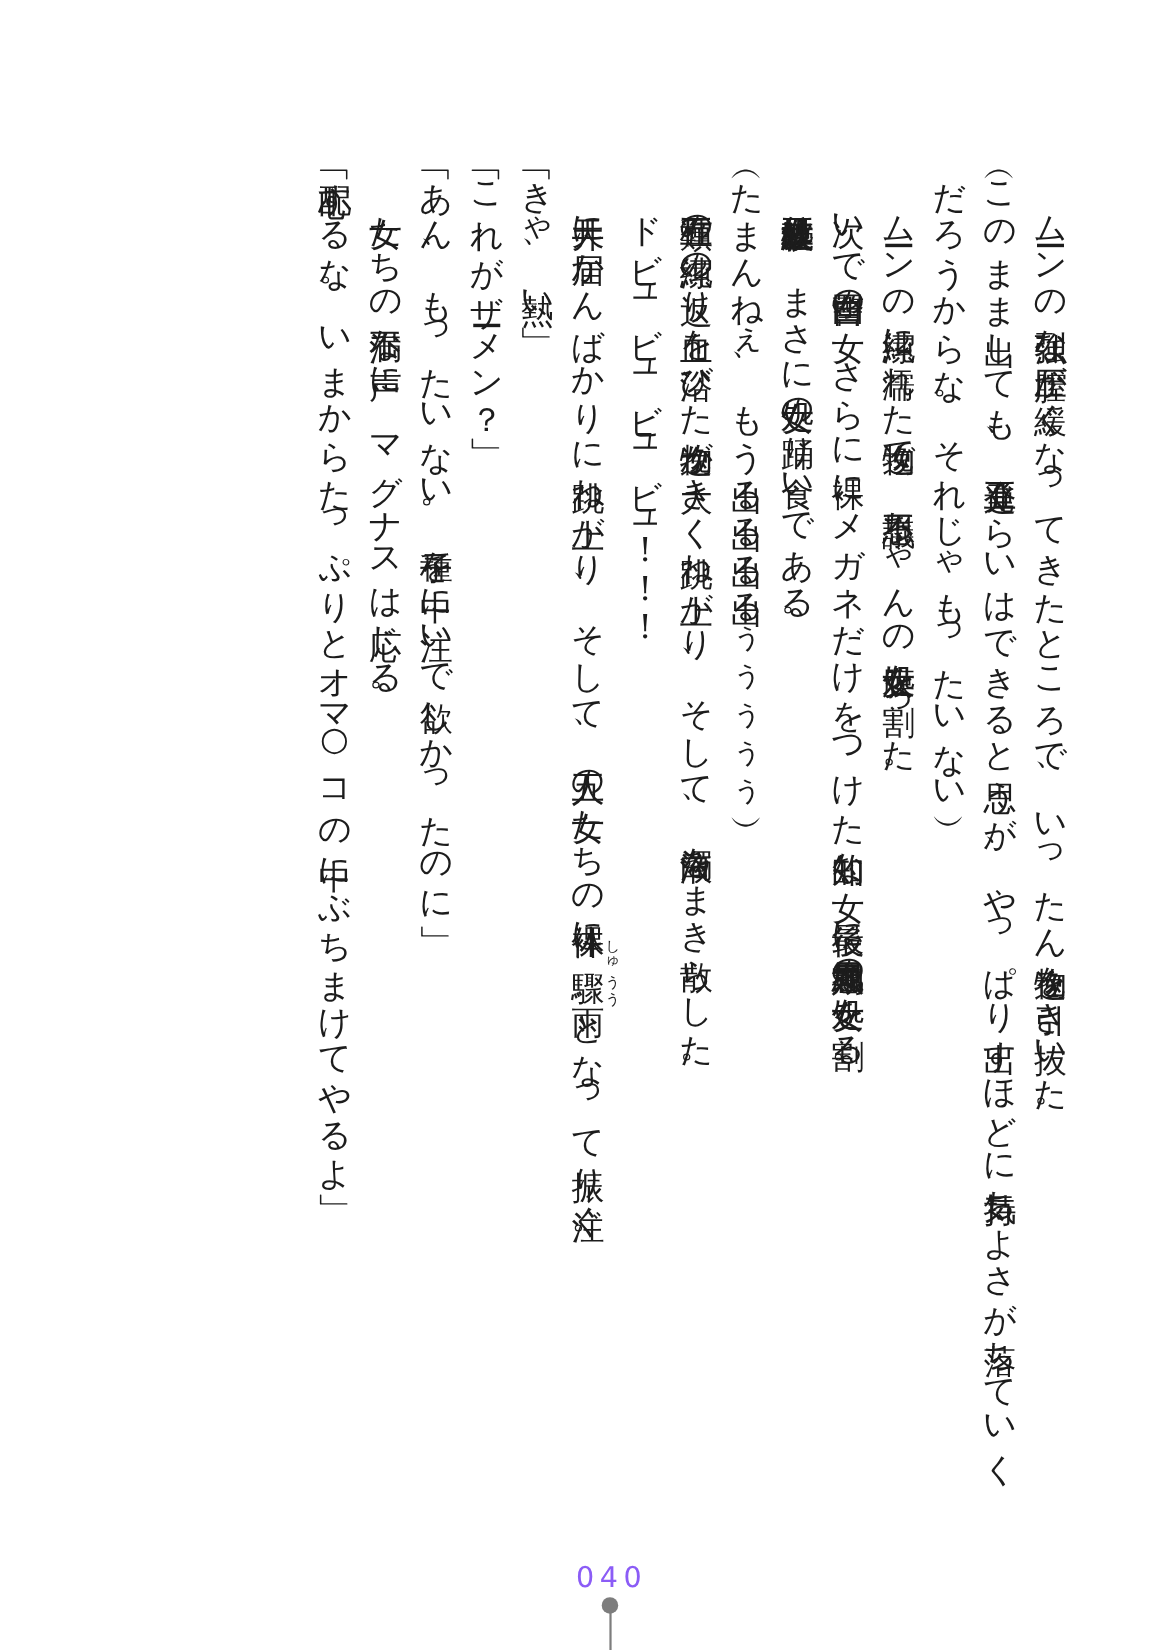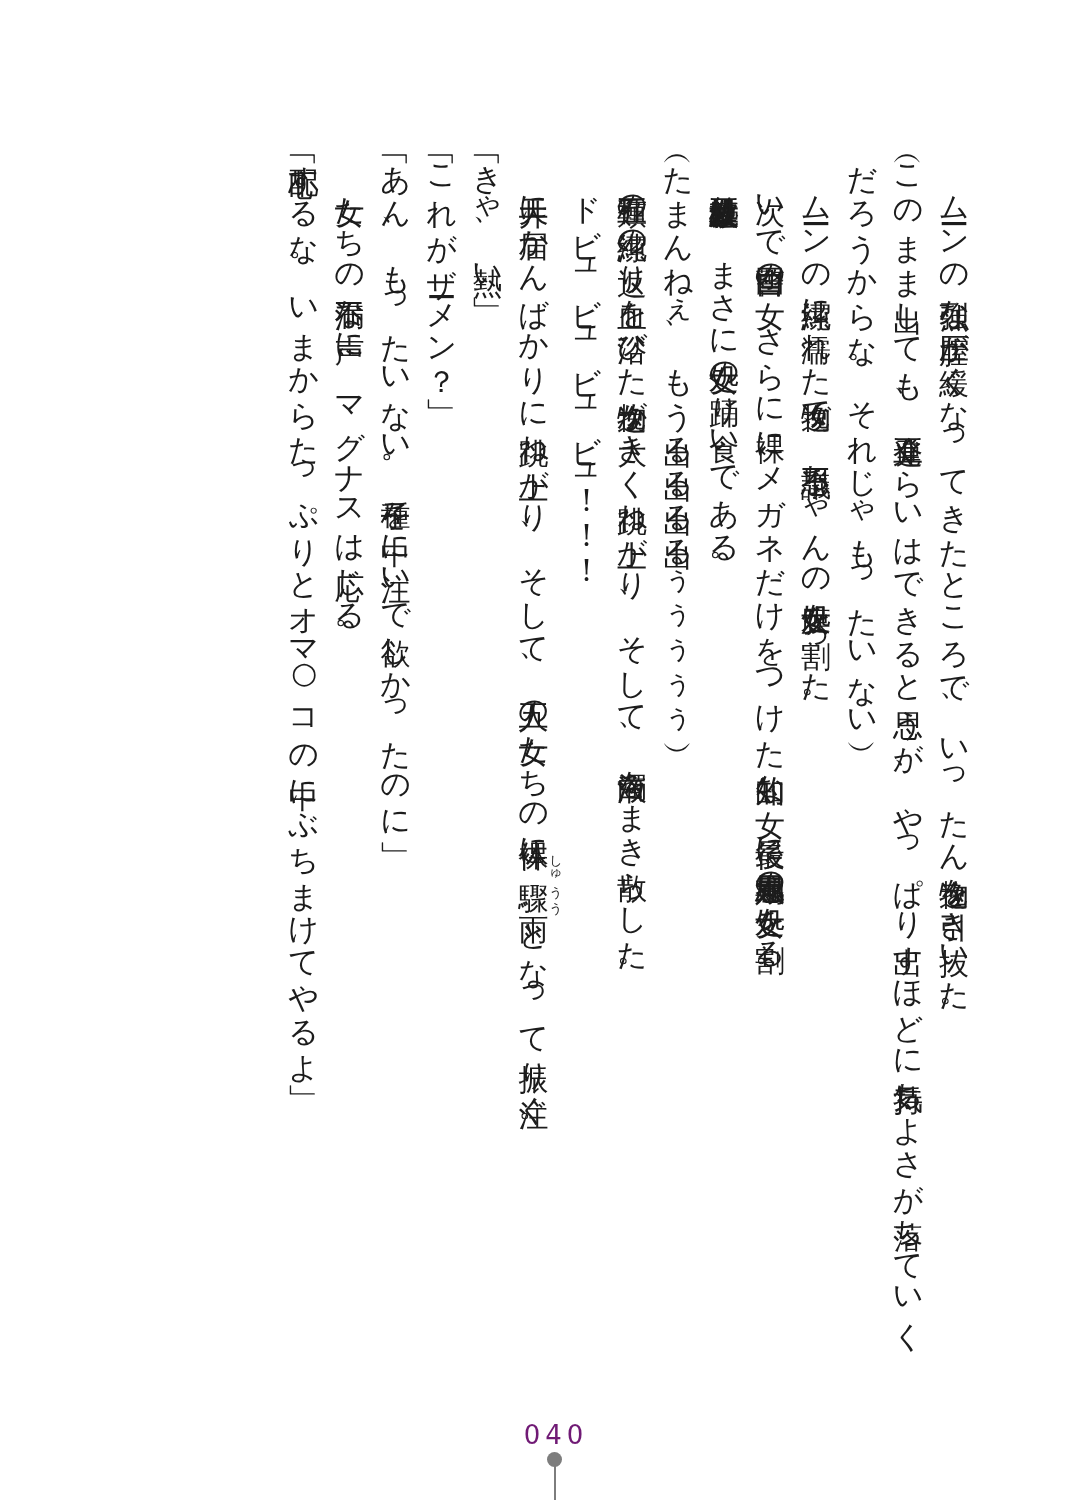--- a/index.html
+++ b/index.html
@@ -48,21 +48,21 @@
   .page-number {
     position: absolute;
     top: 1420px;
     left: 506px;
     width: 100px;
     text-align: center;
     font-family: "DejaVu Sans", "Liberation Sans", sans-serif;
     font-size: 26px;
     font-weight: 400;
     letter-spacing: 5px;
-    color: #701a75;
+    color: #8b5cf6;
   }
   .footer-dot {
     position: absolute;
     top: 1452px;
     left: 547px;
     width: 15px;
     height: 15px;
     border-radius: 50%;
     background: #7d7d7d;
   }

